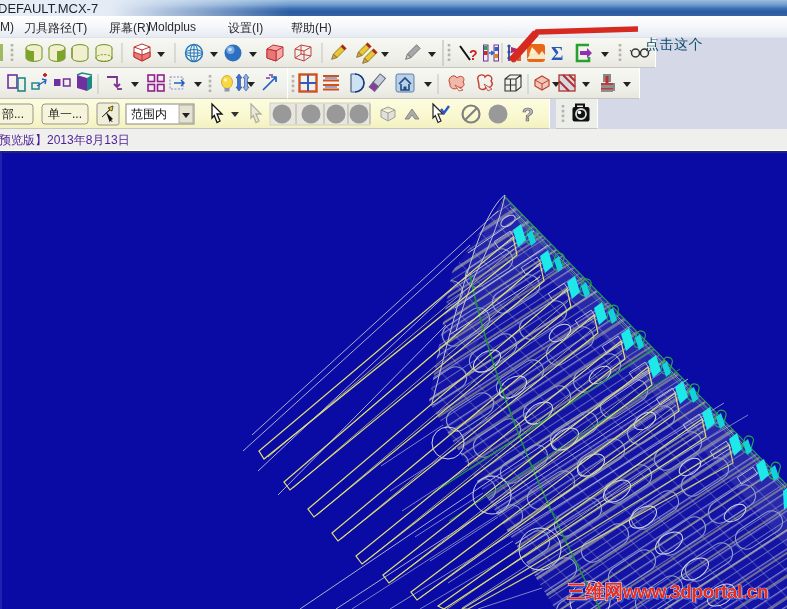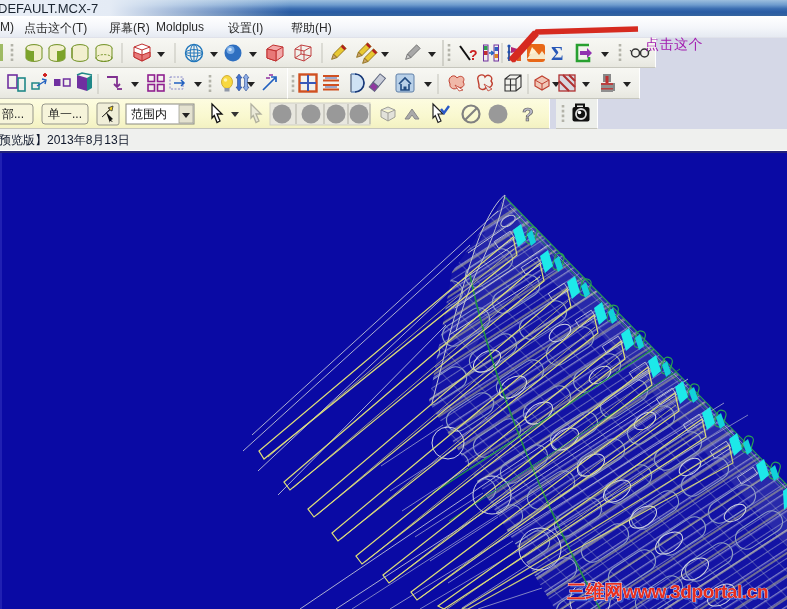--- a/index.html
+++ b/index.html
@@ -11,35 +11,35 @@
   #titletext{left:-2px;top:1px;font-size:13px;color:#1a2430;white-space:nowrap;}
   #menubar{left:0;top:16px;width:787px;height:21px;
     background:linear-gradient(180deg,#ffffff 0%,#f4f6fa 55%,#e6eaf2 100%);
     border-bottom:1px solid #e0e2ea;}
   .mi{position:absolute;top:20px;font-size:12px;color:#2a2a2a;white-space:nowrap;}
   #tbarea{left:0;top:38px;width:787px;height:91px;background:#d5d8e7;}
   .tbrow{position:absolute;background:linear-gradient(180deg,#f7f7f3 0%,#efefe9 70%,#e7e7df 100%);
     border-bottom:1px solid #c6c6bd;border-right:1px solid #fff;box-sizing:border-box;}
   #row3{background:linear-gradient(180deg,#fdfce0 0%,#f9f8cf 60%,#f3f1c2 100%);}
   #statusstrip{left:0;top:129px;width:787px;height:21px;background:#eff0ee;}
-  #statustext{left:-1px;top:132px;font-size:12px;color:#0f172a;white-space:nowrap;}
+  #statustext{left:-1px;top:132px;font-size:12px;color:#4c1d95;white-space:nowrap;}
   #vpline1{left:0;top:150px;width:787px;height:1px;background:#ffffff;}
   #vpline2{left:0;top:151px;width:787px;height:2px;background:#23237a;}
   #viewport{left:0;top:153px;width:787px;height:456px;background:#0a0aa4;}
-  #clicktext{left:645px;top:36px;font-size:14px;color:#a21caf;letter-spacing:0.5px;white-space:nowrap;}
+  #clicktext{left:645px;top:36px;font-size:14px;color:#0c4a6e;letter-spacing:0.5px;white-space:nowrap;}
 </style></head>
 <body>
 <div class="abs" id="titlebar"></div>
 <div class="abs" id="titleglow"></div>
 <div class="abs" id="titletext">DEFAULT.MCX-7</div>
 <div class="abs" id="menubar"></div>
 <span class="mi" style="left:0px">M)</span>
-<span class="mi" style="left:24px">点击这个(T)</span>
+<span class="mi" style="left:24px">刀具路径(T)</span>
 <span class="mi" style="left:109px">屏幕(R)</span>
-<span class="mi" style="left:156px">Moldplus</span>
+<span class="mi" style="left:148px">Moldplus</span>
 <span class="mi" style="left:228px">设置(I)</span>
 <span class="mi" style="left:291px">帮助(H)</span>
 <div class="abs" id="tbarea">
   <div class="tbrow" id="row1" style="left:0;top:0;width:656px;height:30px;"></div>
   <div class="tbrow" id="row2a" style="left:0;top:30px;width:288px;height:31px;"></div>
   <div class="tbrow" id="row2b" style="left:288px;top:30px;width:352px;height:31px;"></div>
   <div class="tbrow" id="row3" style="left:0;top:61px;width:550px;height:30px;"></div>
   <div class="tbrow" id="row3b" style="left:556px;top:61px;width:42px;height:30px;background:#eceeea;"></div>
   <svg id="tbicons" style="position:absolute;left:0;top:0;width:787px;height:91px" viewBox="0 0 787 91">
   <defs>

